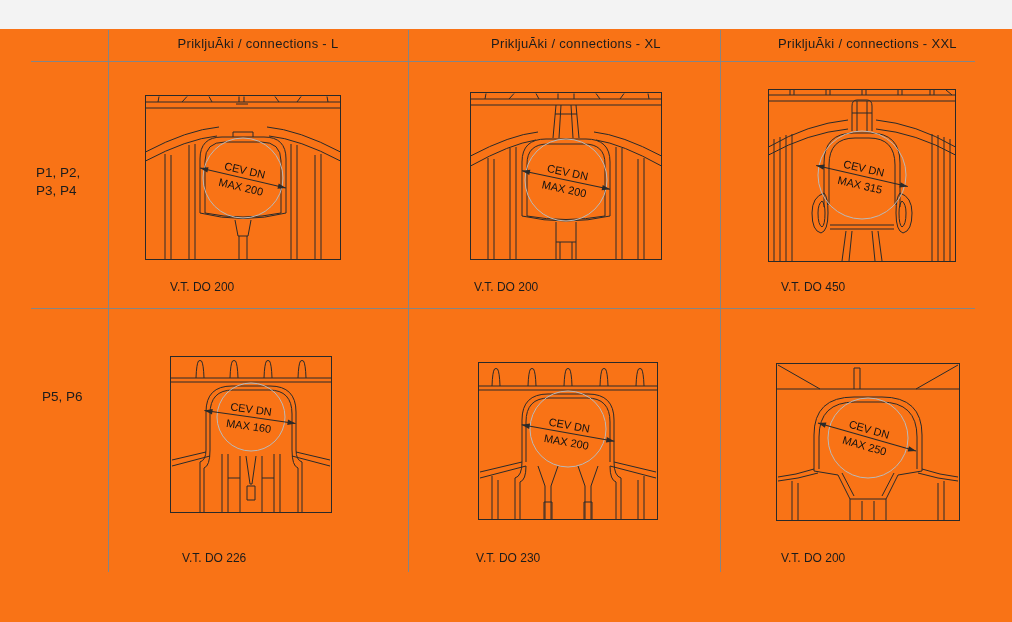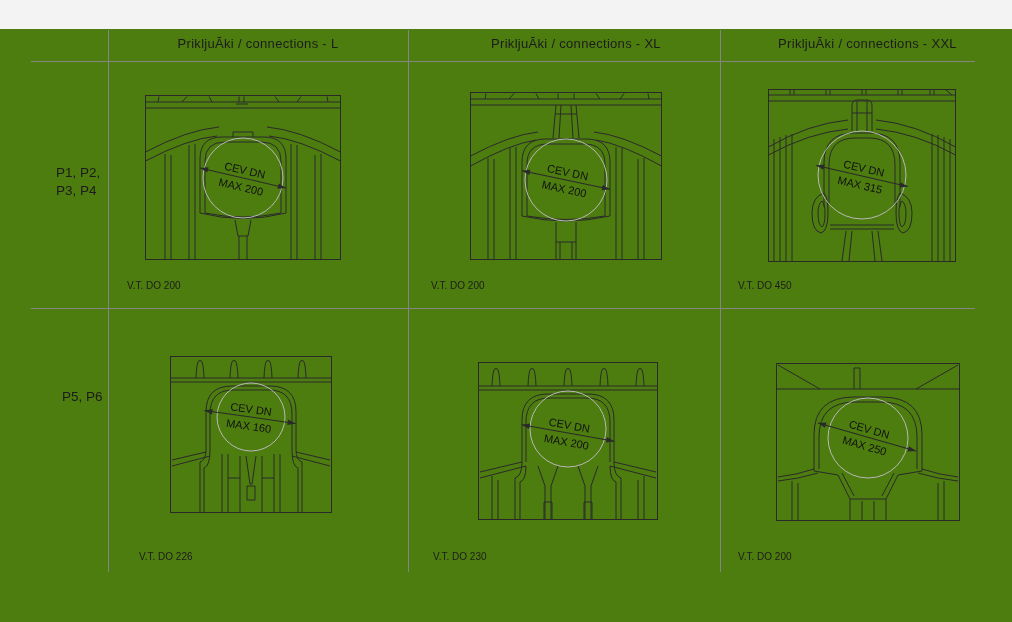--- a/index.html
+++ b/index.html
@@ -1,31 +1,31 @@
 <!DOCTYPE html>
 <html><head>
 <meta charset="utf-8">
 <style>
   html,body{margin:0;padding:0;background:#fff;}
   .page{
-    position:relative;width:1012px;height:622px;background:#4d7c0f;overflow:hidden;
+    position:relative;width:1012px;height:622px;background:#f97316;overflow:hidden;
     font-family:"Liberation Sans","DejaVu Sans",sans-serif;color:#1a1a1a;
   }
   .topband{position:absolute;left:0;top:0;width:1012px;height:29px;background:#f3f3f3;}
   .vline{position:absolute;top:30px;width:1px;height:542px;background:#858585;}
   .hline{position:absolute;left:31px;width:944px;height:1px;background:#858585;}
   .col-header{
     position:absolute;top:28px;height:30px;display:flex;align-items:center;justify-content:center;
     font-size:13px;letter-spacing:.3px;white-space:nowrap;color:#1c1c1c;
   }
   .row-label{
-    position:absolute;font-size:13.5px;line-height:1.35;white-space:pre-line;color:#1c1c1c;margin-left:20px;
+    position:absolute;font-size:13.5px;line-height:1.35;white-space:pre-line;color:#1c1c1c;
   }
   .caption{
-    position:absolute;font-size:10px;white-space:nowrap;color:#1c1c1c;
+    position:absolute;font-size:12px;white-space:nowrap;color:#1c1c1c;margin-left:43px;
   }
   .drawing{position:absolute;}
   .drawing svg{display:block;}
   svg text{font-family:"Liberation Sans","DejaVu Sans",sans-serif;}
 </style>
 </head>
 <body>
 
 <div class="page">
 

